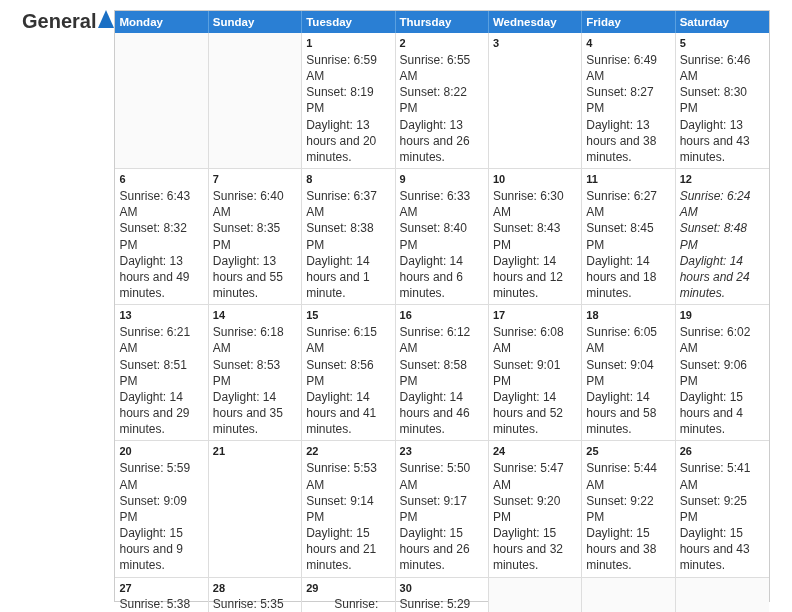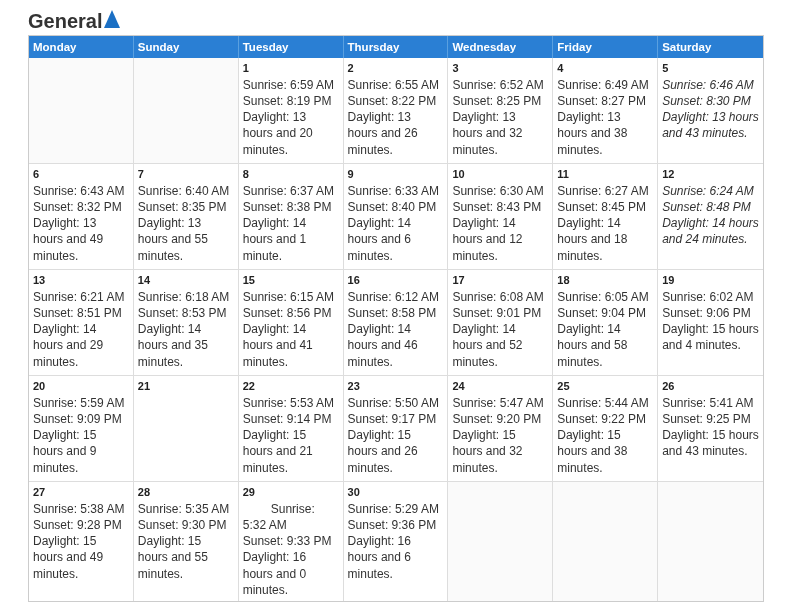--- a/index.html
+++ b/index.html
@@ -7,23 +7,23 @@
       width: 792px;
       height: 612px;
       background: #fff;
       font-family: Arial, sans-serif;
       font-size: 11px;
       overflow: hidden;
     }
     .page {
       width: 792px;
       height: 612px;
-      padding: 10px 28px;
-      display: flex;
-      flex-direction: column;
+      padding: 10px 22px;
+      display: flex;
+      flex-direction: row;
     }
     .header {
       display: flex;
       align-items: flex-start;
       justify-content: space-between;
       margin-bottom: 6px;
     }
     .logo {
       display: flex;
       flex-direction: column;
@@ -132,27 +132,25 @@
     <div class="cal-body">
     <div class="cal-row">
           <div class="cal-cell empty"></div>
           <div class="cal-cell empty"></div>
           <div class="cal-cell"><span class="day-num">1</span><span class="cell-text" style="white-space: pre-line;">Sunrise: 6:59 AM
 Sunset: 8:19 PM
 Daylight: 13 hours and 20 minutes.</span></div>
           <div class="cal-cell"><span class="day-num">2</span><span class="cell-text" style="white-space: pre-line; margin-top: 34px;">Sunrise: 6:55 AM
 Sunset: 8:22 PM
 Daylight: 13 hours and 26 minutes.</span></div>
-          <div class="cal-cell"><span class="day-num">3</span><span class="cell-text" style="white-space: pre-line;">Sunrise: 6:52 AM
-Sunset: 8:25 PM
-Daylight: 13 hours and 32 minutes.</span></div>
+          <div class="cal-cell"><span class="day-num">3</span></div>
           <div class="cal-cell"><span class="day-num">4</span><span class="cell-text" style="white-space: pre-line;">Sunrise: 6:49 AM
 Sunset: 8:27 PM
 Daylight: 13 hours and 38 minutes.</span></div>
-          <div class="cal-cell"><span class="day-num">5</span><span class="cell-text" style="white-space: pre-line; font-style: italic;">Sunrise: 6:46 AM
+          <div class="cal-cell"><span class="day-num">5</span><span class="cell-text" style="white-space: pre-line;">Sunrise: 6:46 AM
 Sunset: 8:30 PM
 Daylight: 13 hours and 43 minutes.</span></div>
         </div>
         <div class="cal-row">
           <div class="cal-cell"><span class="day-num">6</span><span class="cell-text" style="white-space: pre-line;">Sunrise: 6:43 AM
 Sunset: 8:32 PM
 Daylight: 13 hours and 49 minutes.</span></div>
           <div class="cal-cell"><span class="day-num">7</span><span class="cell-text" style="white-space: pre-line;">Sunrise: 6:40 AM
 Sunset: 8:35 PM
 Daylight: 13 hours and 55 minutes.</span></div>

